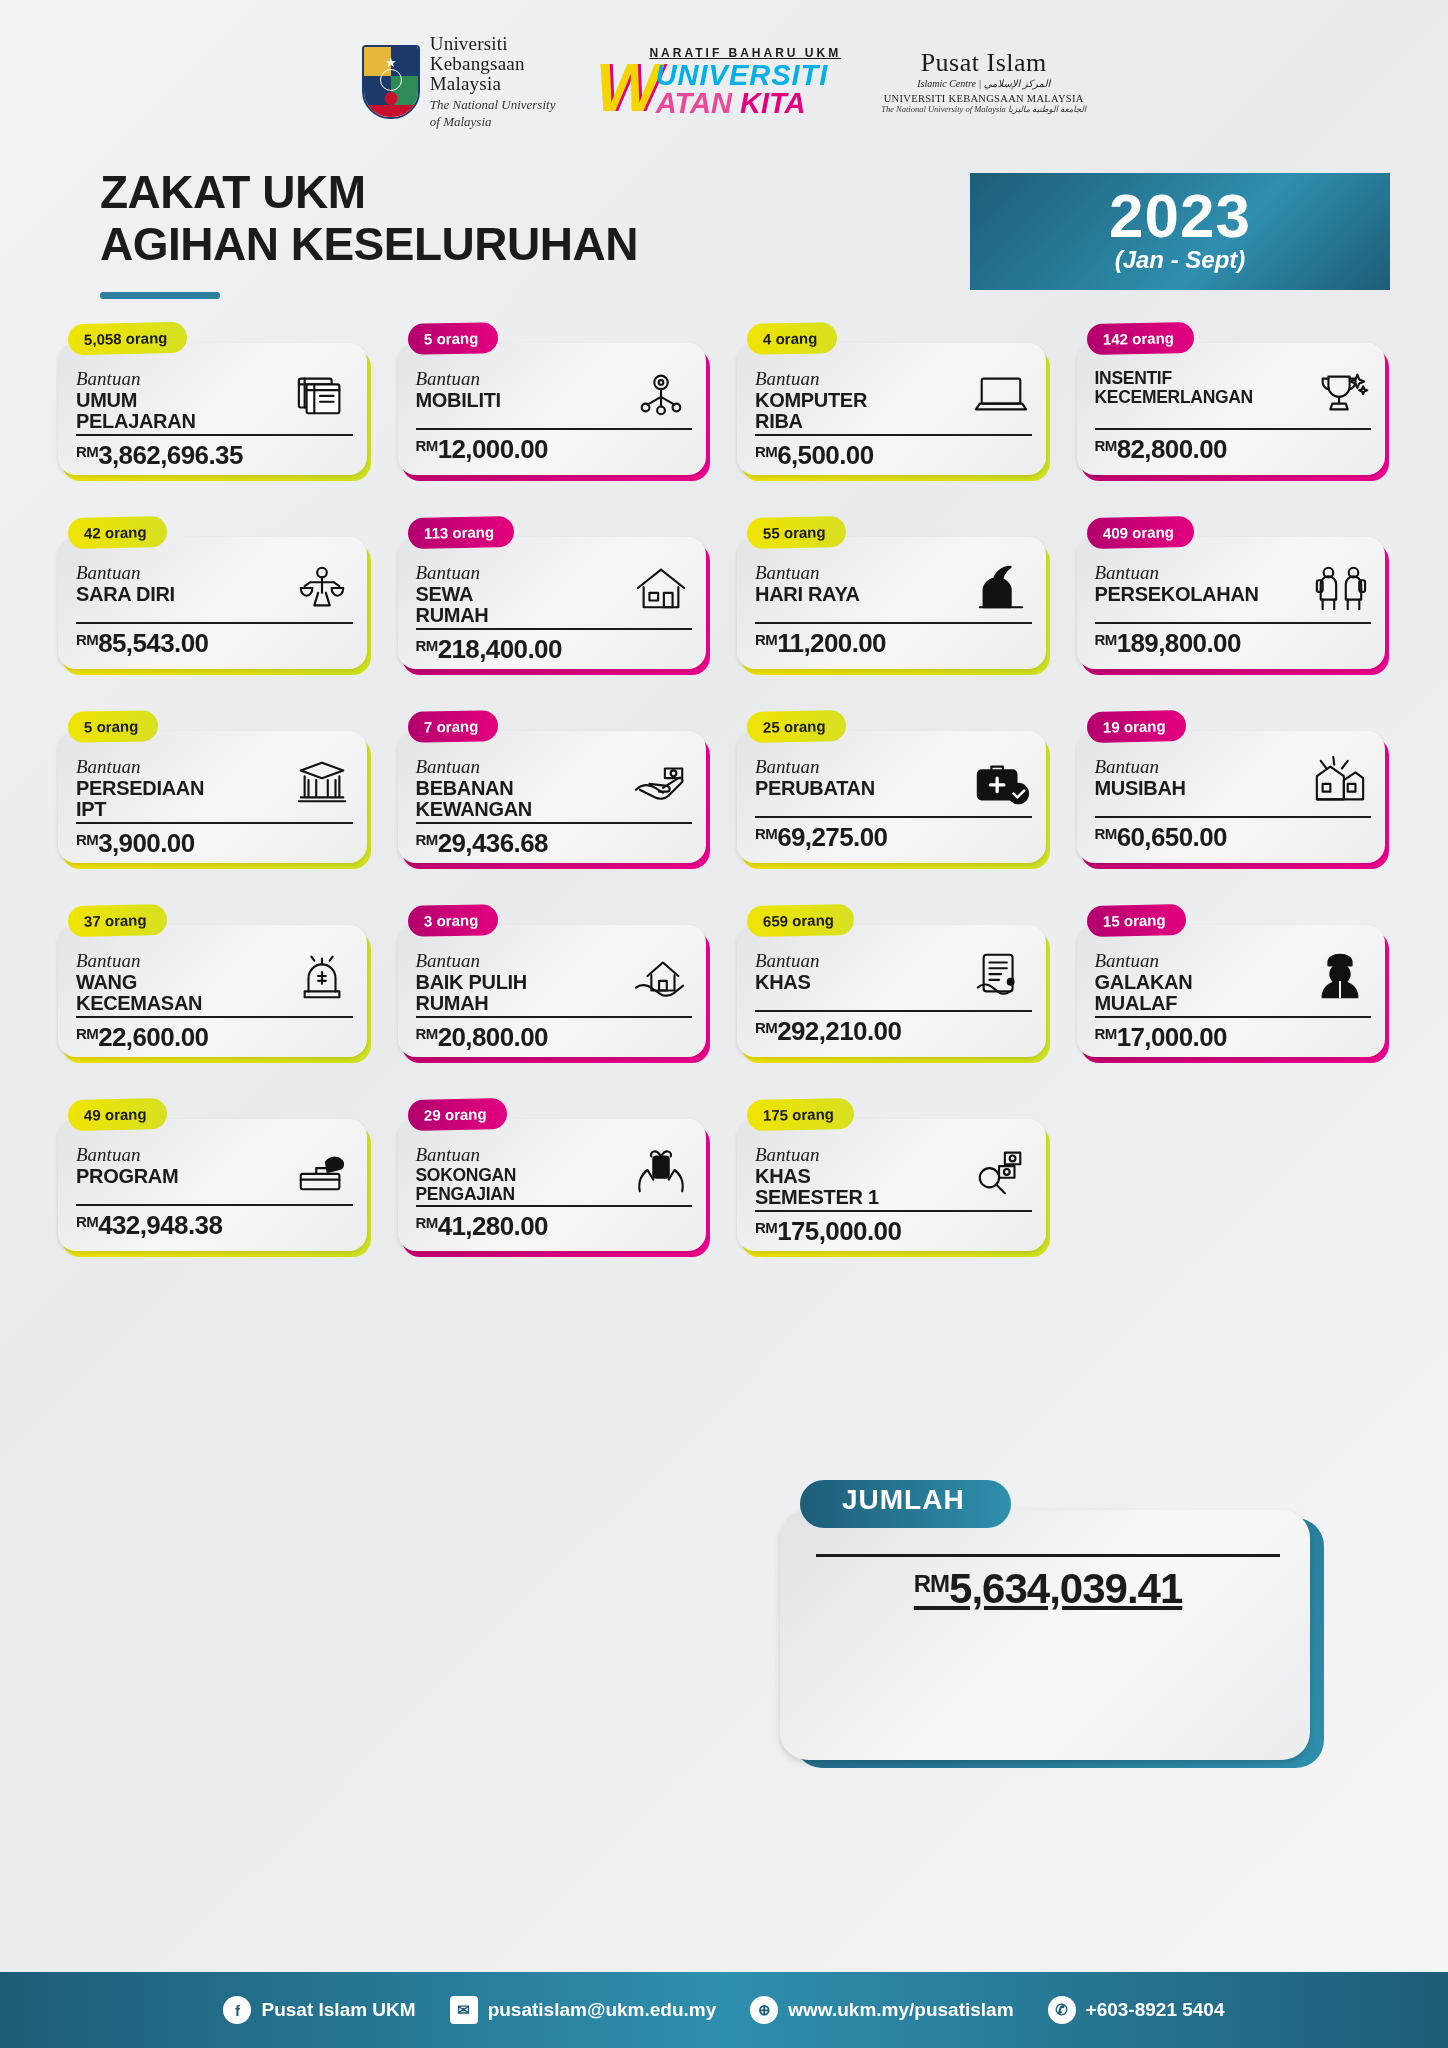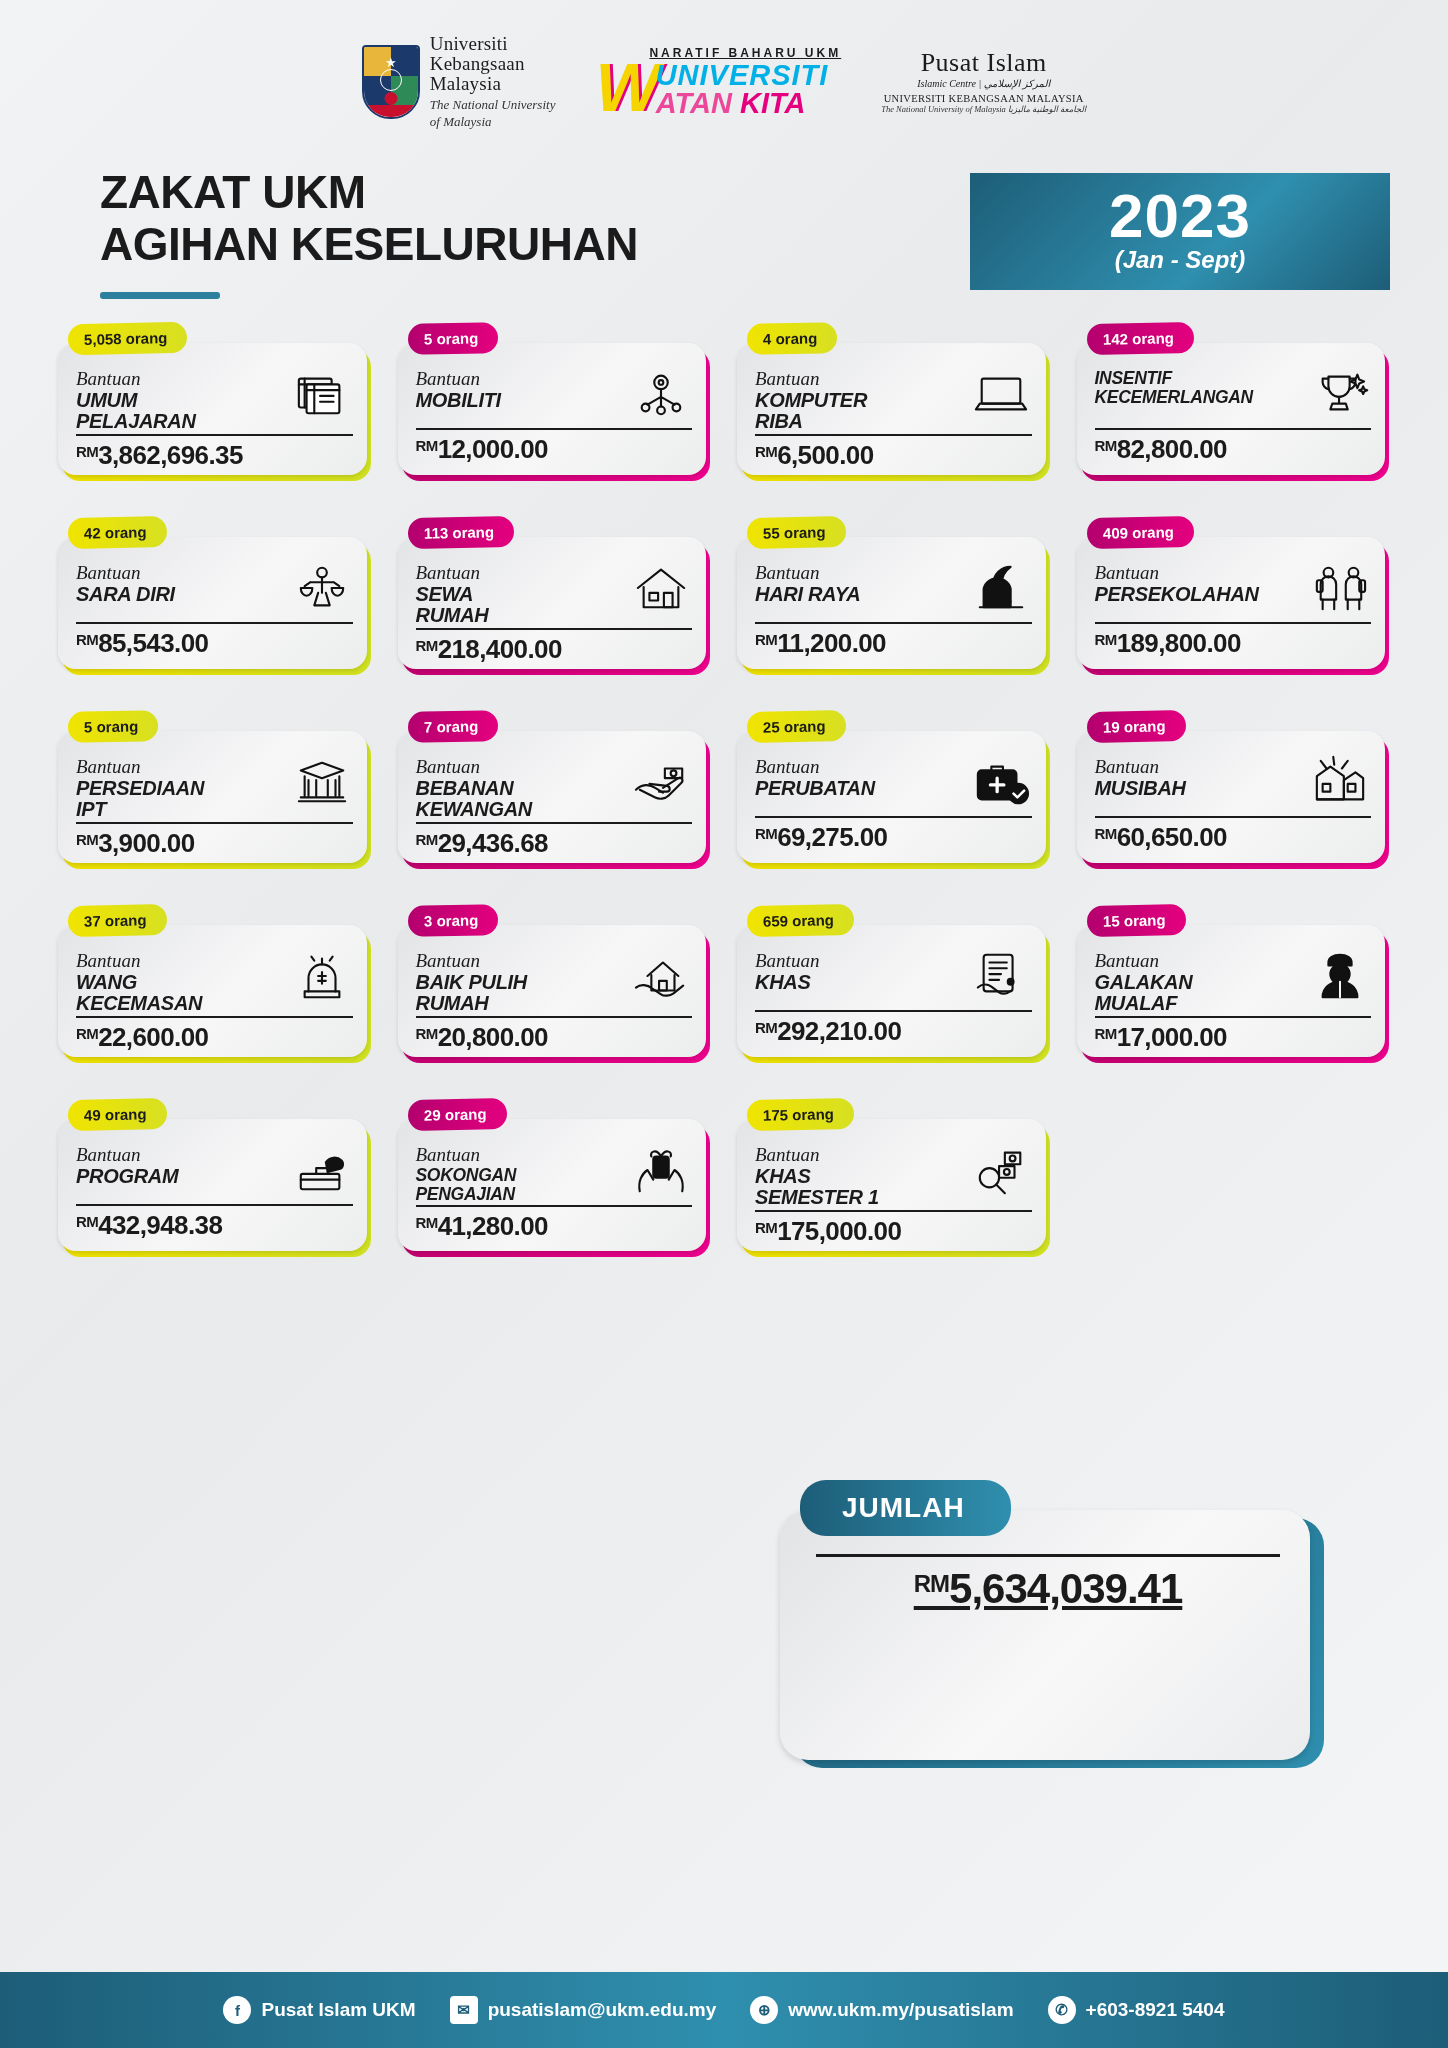--- a/index.html
+++ b/index.html
@@ -131,42 +131,42 @@
     display: flex; flex-direction: column; justify-content: flex-start;
     box-shadow: 0 2px 4px rgba(0,0,0,.12);
   }
   .c-top { display: flex; align-items: flex-start; justify-content: space-between; flex: 1;}
   .c-words { padding-top: 2px; }
   .bantuan {
     font-family: "Liberation Serif", serif; font-style: italic;
     font-size: 19px; color: #1b1b1b; line-height: 1; margin-bottom: 2px;
   }
   .c-name {
-    font-size: 20px; font-weight: bold; font-style: italic; color: #1b1b1b;
+    font-size: 20px; font-weight: bold; color: #1b1b1b;
     line-height: 1.05; letter-spacing: -.3px;
   }
   .c-name.small { font-size: 17.5px; }
   .c-icon { width: 62px; height: 54px; flex: 0 0 62px; display:flex; align-items:center; justify-content:center;}
   .c-icon svg { width: 100%; height: 100%; }
   .c-amt {
     border-top: 2px solid #1b1b1b; padding-top: 4px; margin-top: 2px;
     font-size: 26px; font-weight: bold; color: #1b1b1b; letter-spacing: -.6px;
     white-space: nowrap;
   }
   .c-amt .rm { font-size: 15px; vertical-align: top; position: relative; top: 3px; }
 
   
   .total-wrap {
     position: absolute; left: 780px; top: 1480px; width: 560px; height: 310px;
   }
   .jumlah-tab {
     position: absolute; left: 20px; top: 0; z-index: 4;
     background: linear-gradient(90deg, #1d5d78 0%, #2f8fae 100%);
     color: #fff; font-size: 28px; font-weight: bold; letter-spacing: 1px;
-    padding: 12px 46px 12px 42px; border-radius: 26px;
+    padding: 4px 46px 12px 42px; border-radius: 26px;
   }
   .total-shadow {
     position: absolute; left: 14px; top: 38px; width: 530px; height: 250px;
     background: linear-gradient(135deg, #1d5d78 0%, #2f8fae 100%);
     border-radius: 28px;
   }
   .total-body {
     position: absolute; left: 0; top: 30px; width: 530px; height: 250px;
     background: linear-gradient(135deg, #e2e3e5 0%, #f8f8f9 55%, #ebeced 100%);
     border-radius: 28px; padding: 30px 30px 18px 36px;

